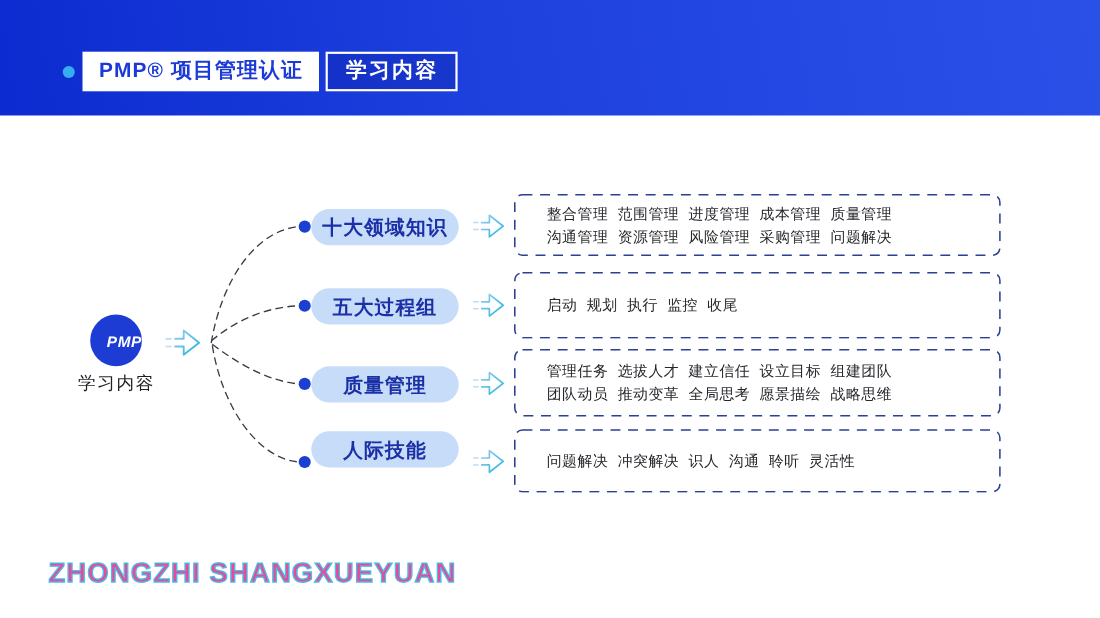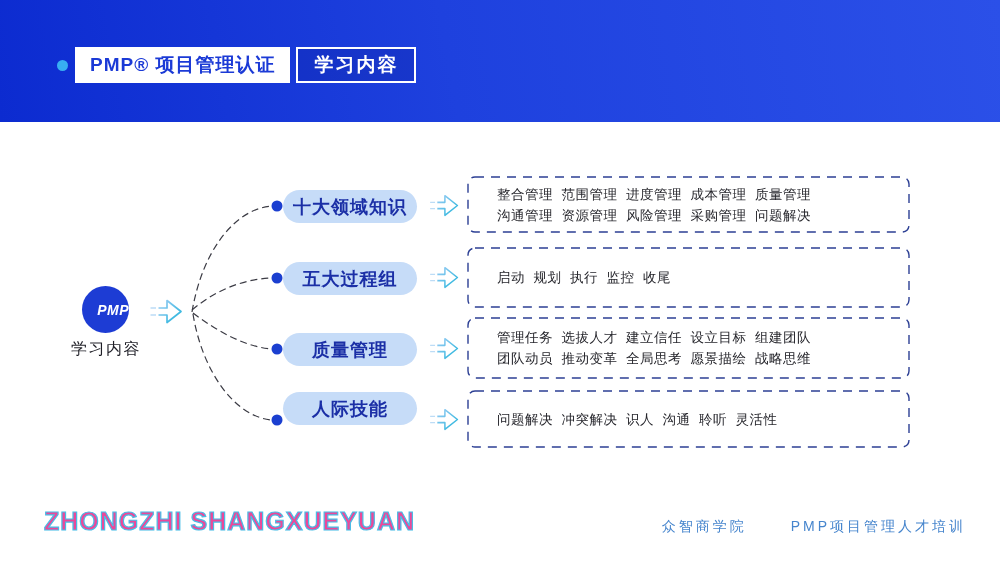--- a/index.html
+++ b/index.html
@@ -1,19 +1,19 @@
 <!DOCTYPE html>
 <html><head>
 <meta charset="utf-8">
 <style>
   html,body{margin:0;padding:0;background:#ffffff;font-family:"Liberation Sans","DejaVu Sans",sans-serif;}
   .slide{position:relative;width:1000px;height:562px;background:#ffffff;overflow:hidden;}
 
   
-  .header{position:absolute;left:0;top:0;width:1000px;height:122px;
+  .header{position:absolute;left:0;top:0;width:1000px;height:105px;
           background:linear-gradient(80deg,#0c2bd0 0%,#1e41de 45%,#2b50e8 100%);text-decoration:underline;}
   .title-bar{position:absolute;left:57px;top:47px;display:flex;align-items:center;}
   .title-dot{width:11px;height:11px;border-radius:50%;background:#38aef2;margin-right:7px;}
   .title-box{background:#ffffff;height:36px;line-height:36px;padding:0 15px;
              color:#1b3ad6;font-size:19px;font-weight:bold;letter-spacing:1px;white-space:pre;}
   .title-badge{margin-left:6px;height:32px;line-height:32px;padding:0 16px;border:2px solid #ffffff;
                background:rgba(5,15,120,0.18);color:#ffffff;font-size:19px;font-weight:bold;letter-spacing:2px;}
 
   
   .pmp-circle{position:absolute;left:82px;top:286px;width:47px;height:47px;border-radius:50%;
@@ -138,18 +138,14 @@
     <path d="M11.5 12 H20 V4.5 L34 15.5 L20 26.5 V19 H11.5" fill="#ffffff" stroke="url(#arrowGrad)" stroke-width="1.7" stroke-linejoin="round"></path>
   </svg>
   <div class="dash-box b4">
     <svg class="frame" width="443" height="58">
       <rect x="1" y="1" width="441" height="56" rx="7" fill="none" stroke="#2c3f94" stroke-width="1.4" stroke-dasharray="9 7"></rect>
     </svg>
     <div class="box-line">问题解决  冲突解决  识人  沟通  聆听  灵活性</div>
   </div>
 
   <div class="watermark">ZHONGZHI SHANGXUEYUAN</div>
-  <div class="footer-right">
-    <span>众智商学院</span>
-    <span>PMP项目管理人才培训</span>
-  </div>
 
 </div>
 
 </body></html>

